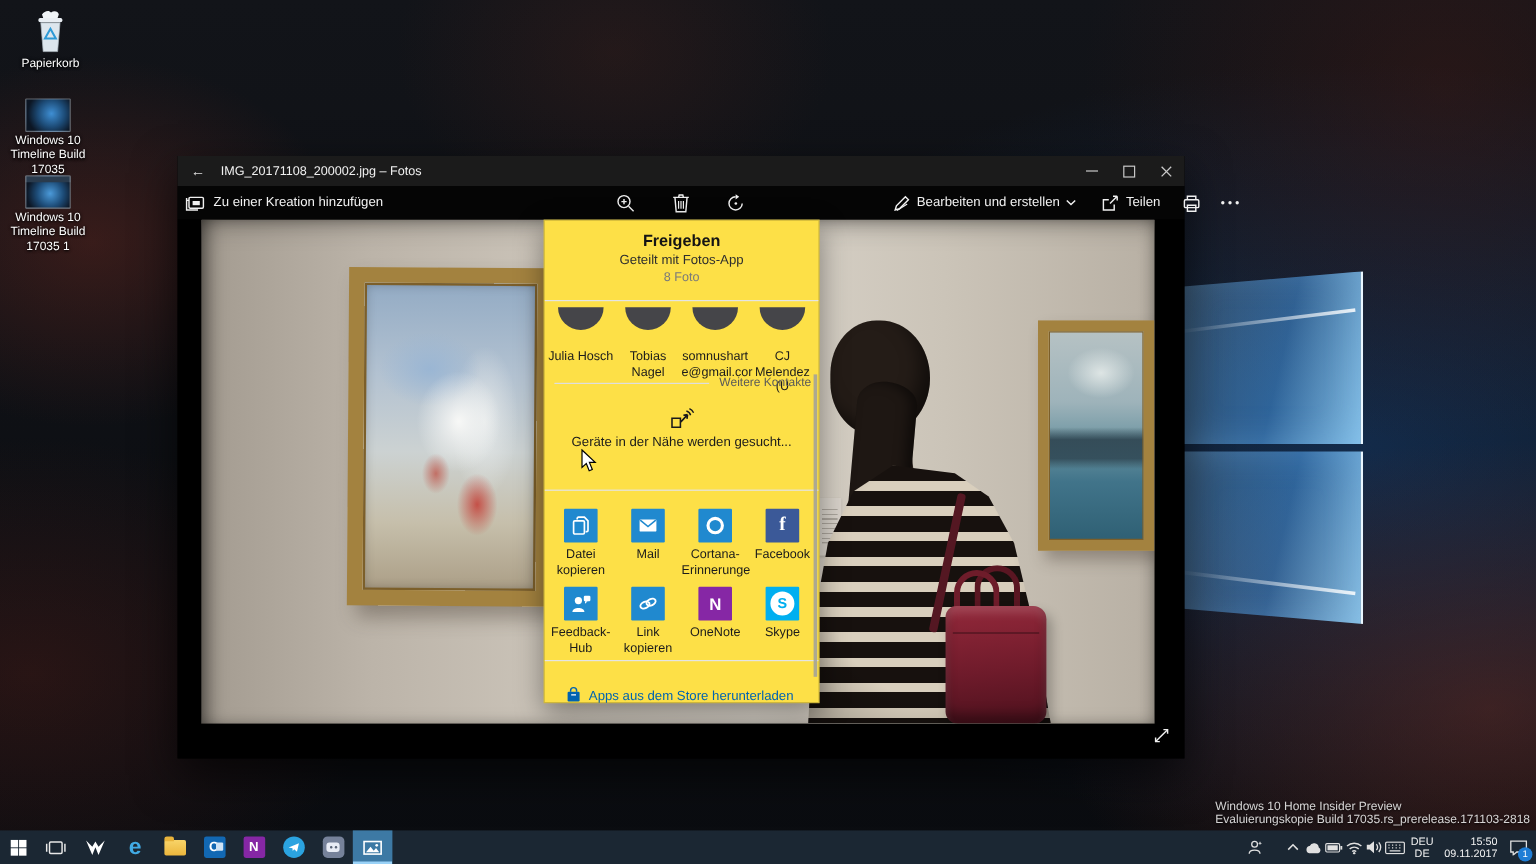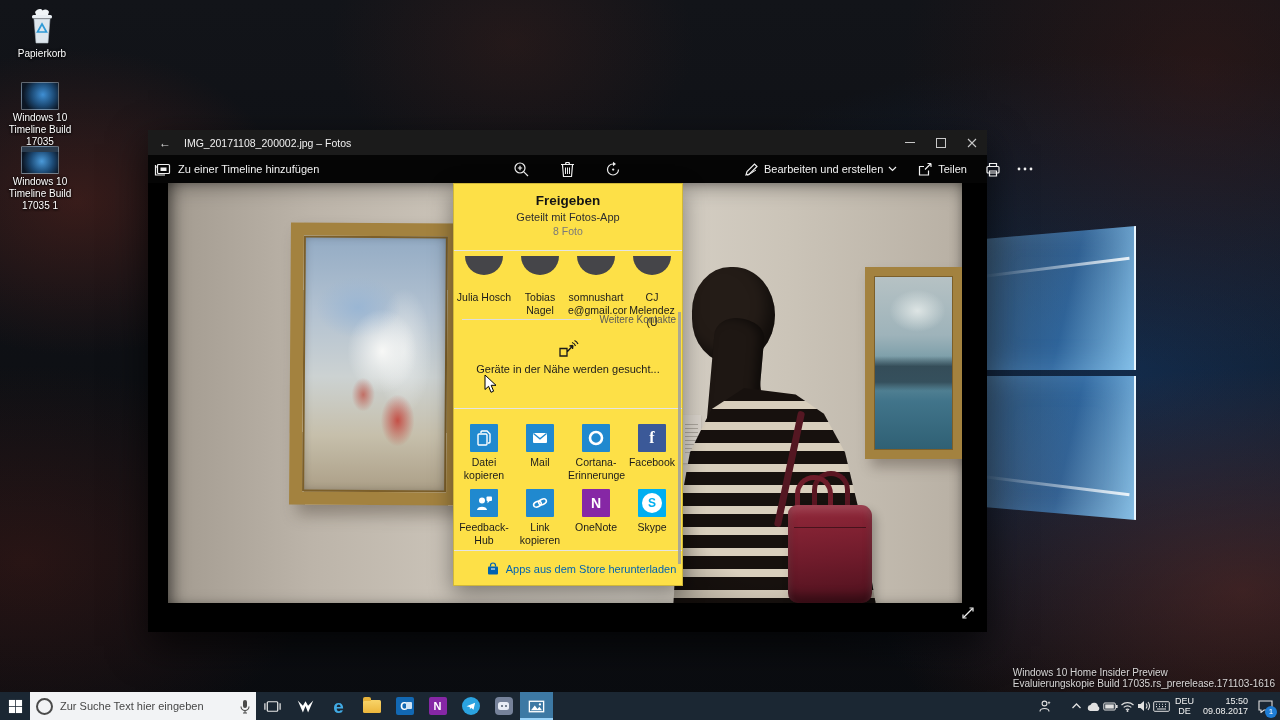--- a/index.html
+++ b/index.html
@@ -113,21 +113,21 @@
   .nearby{position:absolute;left:0;top:155px;width:228px;text-align:center;}
   .nearby-ic{display:flex;justify-content:center;margin-bottom:4px;}
   .nearby-txt{font-size:11px;color:#1b1b1b;}
   .appgrid{position:absolute;left:2px;top:240px;width:224px;display:flex;flex-wrap:wrap;}
   .appitem{width:56px;text-align:center;margin-bottom:8px;}
   .tile{width:28px;height:28px;margin:0 auto;display:flex;align-items:center;justify-content:center;border-radius:1px;}
   .tlabel{font-size:10.5px;line-height:12.5px;margin-top:4px;color:#1b1b1b;}
   .glyph-f{color:#fff;font-weight:700;font-size:16px;font-family:"Liberation Serif",serif;}
   .glyph-n{color:#fff;font-weight:700;font-size:14px;}
   .skype-circle{width:20px;height:20px;border-radius:50%;background:#fff;display:flex;align-items:center;justify-content:center;font-weight:700;font-size:12px;color:#00aff0;}
-  .dlg-footer{position:absolute;left:0;top:368px;width:224px;height:34px;display:flex;align-items:center;justify-content:center;gap:6px;padding-left:15px;}
+  .dlg-footer{position:absolute;left:0;top:368px;width:224px;height:34px;display:flex;align-items:flex-end;justify-content:center;gap:6px;}
   .store-link{font-size:11px;color:#0063b1;}
   .dlg-scrollbar{position:absolute;left:224px;top:128px;width:3px;height:252px;background:#9f9f9f;opacity:.85;}
 
   .cursor{position:absolute;left:484px;top:374px;z-index:60;}
 
   
   .taskbar{position:absolute;left:0;top:692px;width:1280px;height:28px;background:#1b2733;display:flex;align-items:center;z-index:50;}
   .startbtn{width:30px;height:28px;display:flex;align-items:center;justify-content:center;}
   .searchbox{width:226px;height:28px;background:#f2f3f5;display:flex;align-items:center;box-sizing:border-box;padding:0 6px;gap:7px;}
   .cortana-ring{width:13px;height:13px;border:2px solid #4a4a4a;border-radius:50%;flex:none;}
@@ -185,21 +185,21 @@
   </div>
   <div class="dicon" style="left:-6px;top:146px;">
     <div class="ic">
         <div class="thumb alt"></div>
       </div>
     <div>Windows 10 Timeline Build 17035 1</div>
   </div>
 
   <div class="watermark">
     <div>Windows 10 Home Insider Preview</div>
-    <div>Evaluierungskopie Build 17035.rs_prerelease.171103-1616</div>
+    <div>Evaluierungskopie Build 17035.rs_prerelease.171103-2818</div>
   </div>
 
   <div class="pwindow">
 
     <div class="ptitlebar">
       <div class="back-btn">
         <span>←</span>
       </div>
       <div class="ptitle">IMG_20171108_200002.jpg – Fotos</div>
       <div class="wincontrols">
@@ -217,21 +217,21 @@
       </div>
     </div>
 
     <div class="ptoolbar">
       <div class="tb-left">
         <svg width="17" height="15" viewBox="0 0 17 15" class="lineic">
           <rect x="3.5" y="2.5" width="12" height="9" rx="1"></rect>
           <path d="M3.5 5 L1.5 5 M1.5 3 L1.5 13 L11 13" stroke-width="1.2"></path>
           <rect x="6.5" y="5.5" width="6" height="3.5" fill="#f0f0f0" stroke="none"></rect>
         </svg>
-        <span class="tb-label">Zu einer Timeline hinzufügen</span>
+        <span class="tb-label">Zu einer Kreation hinzufügen</span>
       </div>
 
       <div class="tb-ico" style="left:364px;">
         <svg width="17" height="17" viewBox="0 0 17 17" class="lineic">
           <circle cx="7" cy="7" r="5"></circle>
             <path d="M10.8 10.8 L15 15"></path>
             <path d="M7 4.8 V9.2 M4.8 7 H9.2"></path>
         </svg>
       </div>
       <div class="tb-ico" style="left:410px;">
@@ -440,28 +440,20 @@
 
   <div class="taskbar">
     <div class="startbtn">
       <svg width="15" height="15" viewBox="0 0 16 16" fill="#fff">
         <rect x="1" y="1" width="6.6" height="6.6"></rect>
           <rect x="8.4" y="1" width="6.6" height="6.6"></rect>
         <rect x="1" y="8.4" width="6.6" height="6.6"></rect>
           <rect x="8.4" y="8.4" width="6.6" height="6.6"></rect>
       </svg>
     </div>
-    <div class="searchbox">
-      <div class="cortana-ring"></div>
-      <div class="search-text">Zur Suche Text hier eingeben</div>
-      <svg width="10" height="15" viewBox="0 0 10 15">
-        <rect x="3" y="1" width="4" height="8" rx="2" fill="#4a4a4a"></rect>
-        <path d="M1 7.5 a4 4 0 0 0 8 0 M5 11.5 V14 M3 14 H7" fill="none" stroke="#4a4a4a" stroke-width="1.1"></path>
-      </svg>
-    </div>
 
     <div class="tb-app">
       <svg width="19" height="19" viewBox="0 0 20 20" fill="none" stroke="#e8e8e8" stroke-width="1.3">
         <rect x="4.5" y="5" width="11" height="10" rx="1"></rect>
           <path d="M2 6.5 v7 M18 6.5 v7"></path>
       </svg>
     </div>
     <div class="tb-app">
       <svg width="19" height="17" viewBox="0 0 22 18">
         <path d="M2 2 L8 16 L11 8.5 L14 16 L20 2 L14 8 L11 3 L8 8 Z" fill="#fff"></path>
@@ -545,21 +537,21 @@
             <rect x=".7" y=".7" width="15.6" height="9.6" rx="1" fill="none" stroke="#e0e0e0"></rect>
             <path d="M3 3.2 h1 M6 3.2 h1 M9 3.2 h1 M12 3.2 h1 M3 5.6 h1 M6 5.6 h1 M9 5.6 h1 M12 5.6 h1 M4 8 h9" stroke="#e0e0e0" stroke-width="1.1"></path>
           </svg>
       </div>
       <div class="tray-txt2">
         <div>DEU</div>
         <div>DE</div>
       </div>
       <div class="tray-txt2 clockblk">
         <div>15:50</div>
-        <div>09.08.2017</div>
+        <div>09.11.2017</div>
       </div>
       <div class="action-ic">
         <svg width="15" height="13" viewBox="0 0 15 13">
           <path d="M1 1 H14 V10 H6 L3 12.5 V10 H1 Z" fill="none" stroke="#e0e0e0" stroke-width="1.1"></path>
         </svg>
         <div class="badge">1</div>
       </div>
     </div>
   </div>
 

